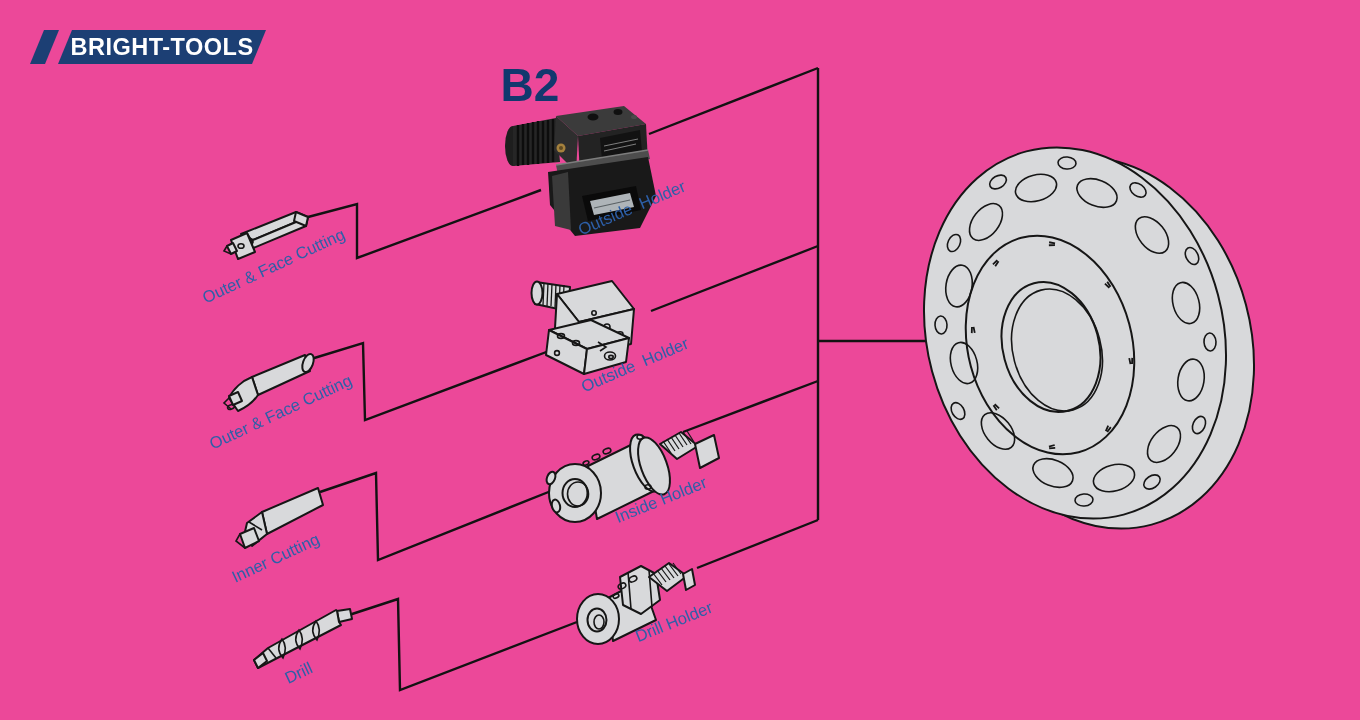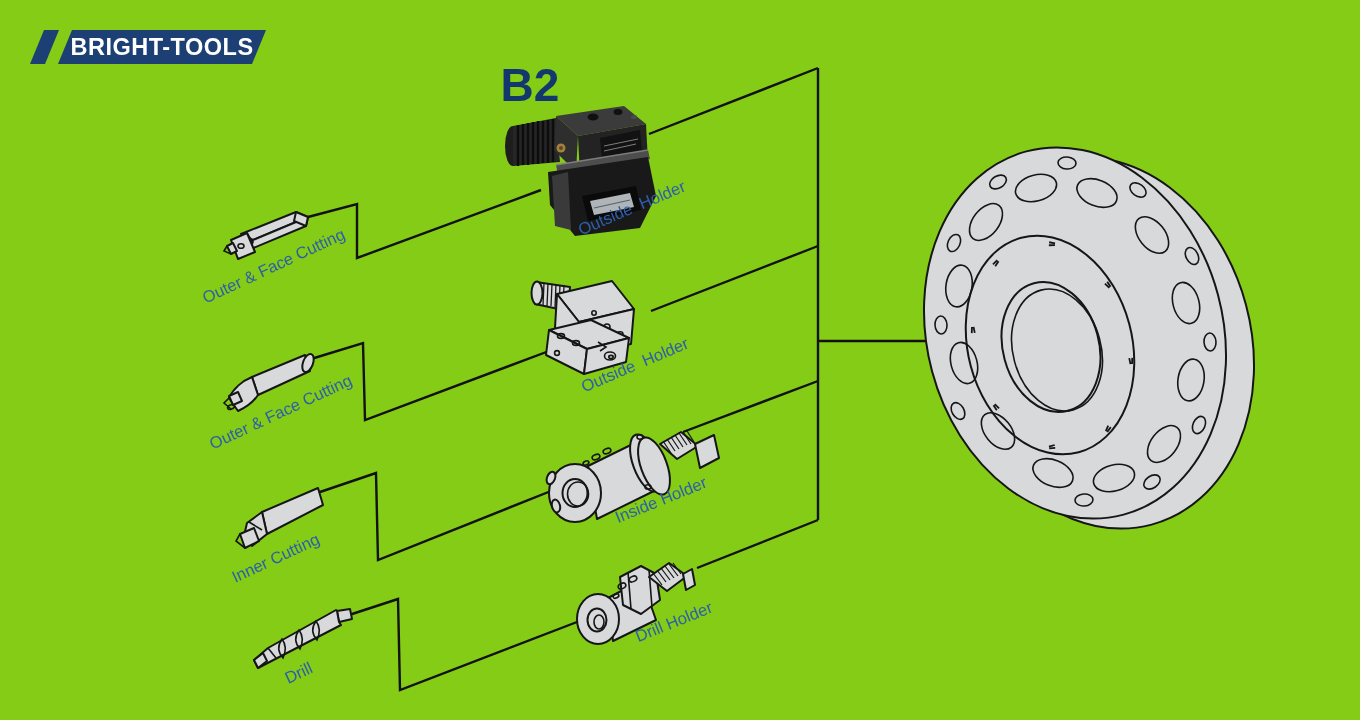--- a/index.html
+++ b/index.html
@@ -1,18 +1,18 @@
 <!DOCTYPE html>
 <html><head>
 <meta charset="utf-8">
 <style>
   html,body{margin:0;padding:0;background:#c9cacc;}
   #stage{
     position:relative;width:1360px;height:720px;overflow:hidden;
-    background:#84cc16;
+    background:#ec4899;
     font-family:"Liberation Sans", sans-serif;
   }
   svg{position:absolute;left:0;top:0;}
   text{font-family:"Liberation Sans", sans-serif;}
   .lbl{fill:#2d5fa8;font-size:16.5px;white-space:pre;}
   .lineart{fill:#d8d9db;stroke:#161616;stroke-width:2;stroke-linejoin:round;}
   .lineart-thin{fill:none;stroke:#161616;stroke-width:1.6;}
   .conn{fill:none;stroke:#121212;stroke-width:2.4;stroke-linejoin:miter;}
 </style>
 </head>

